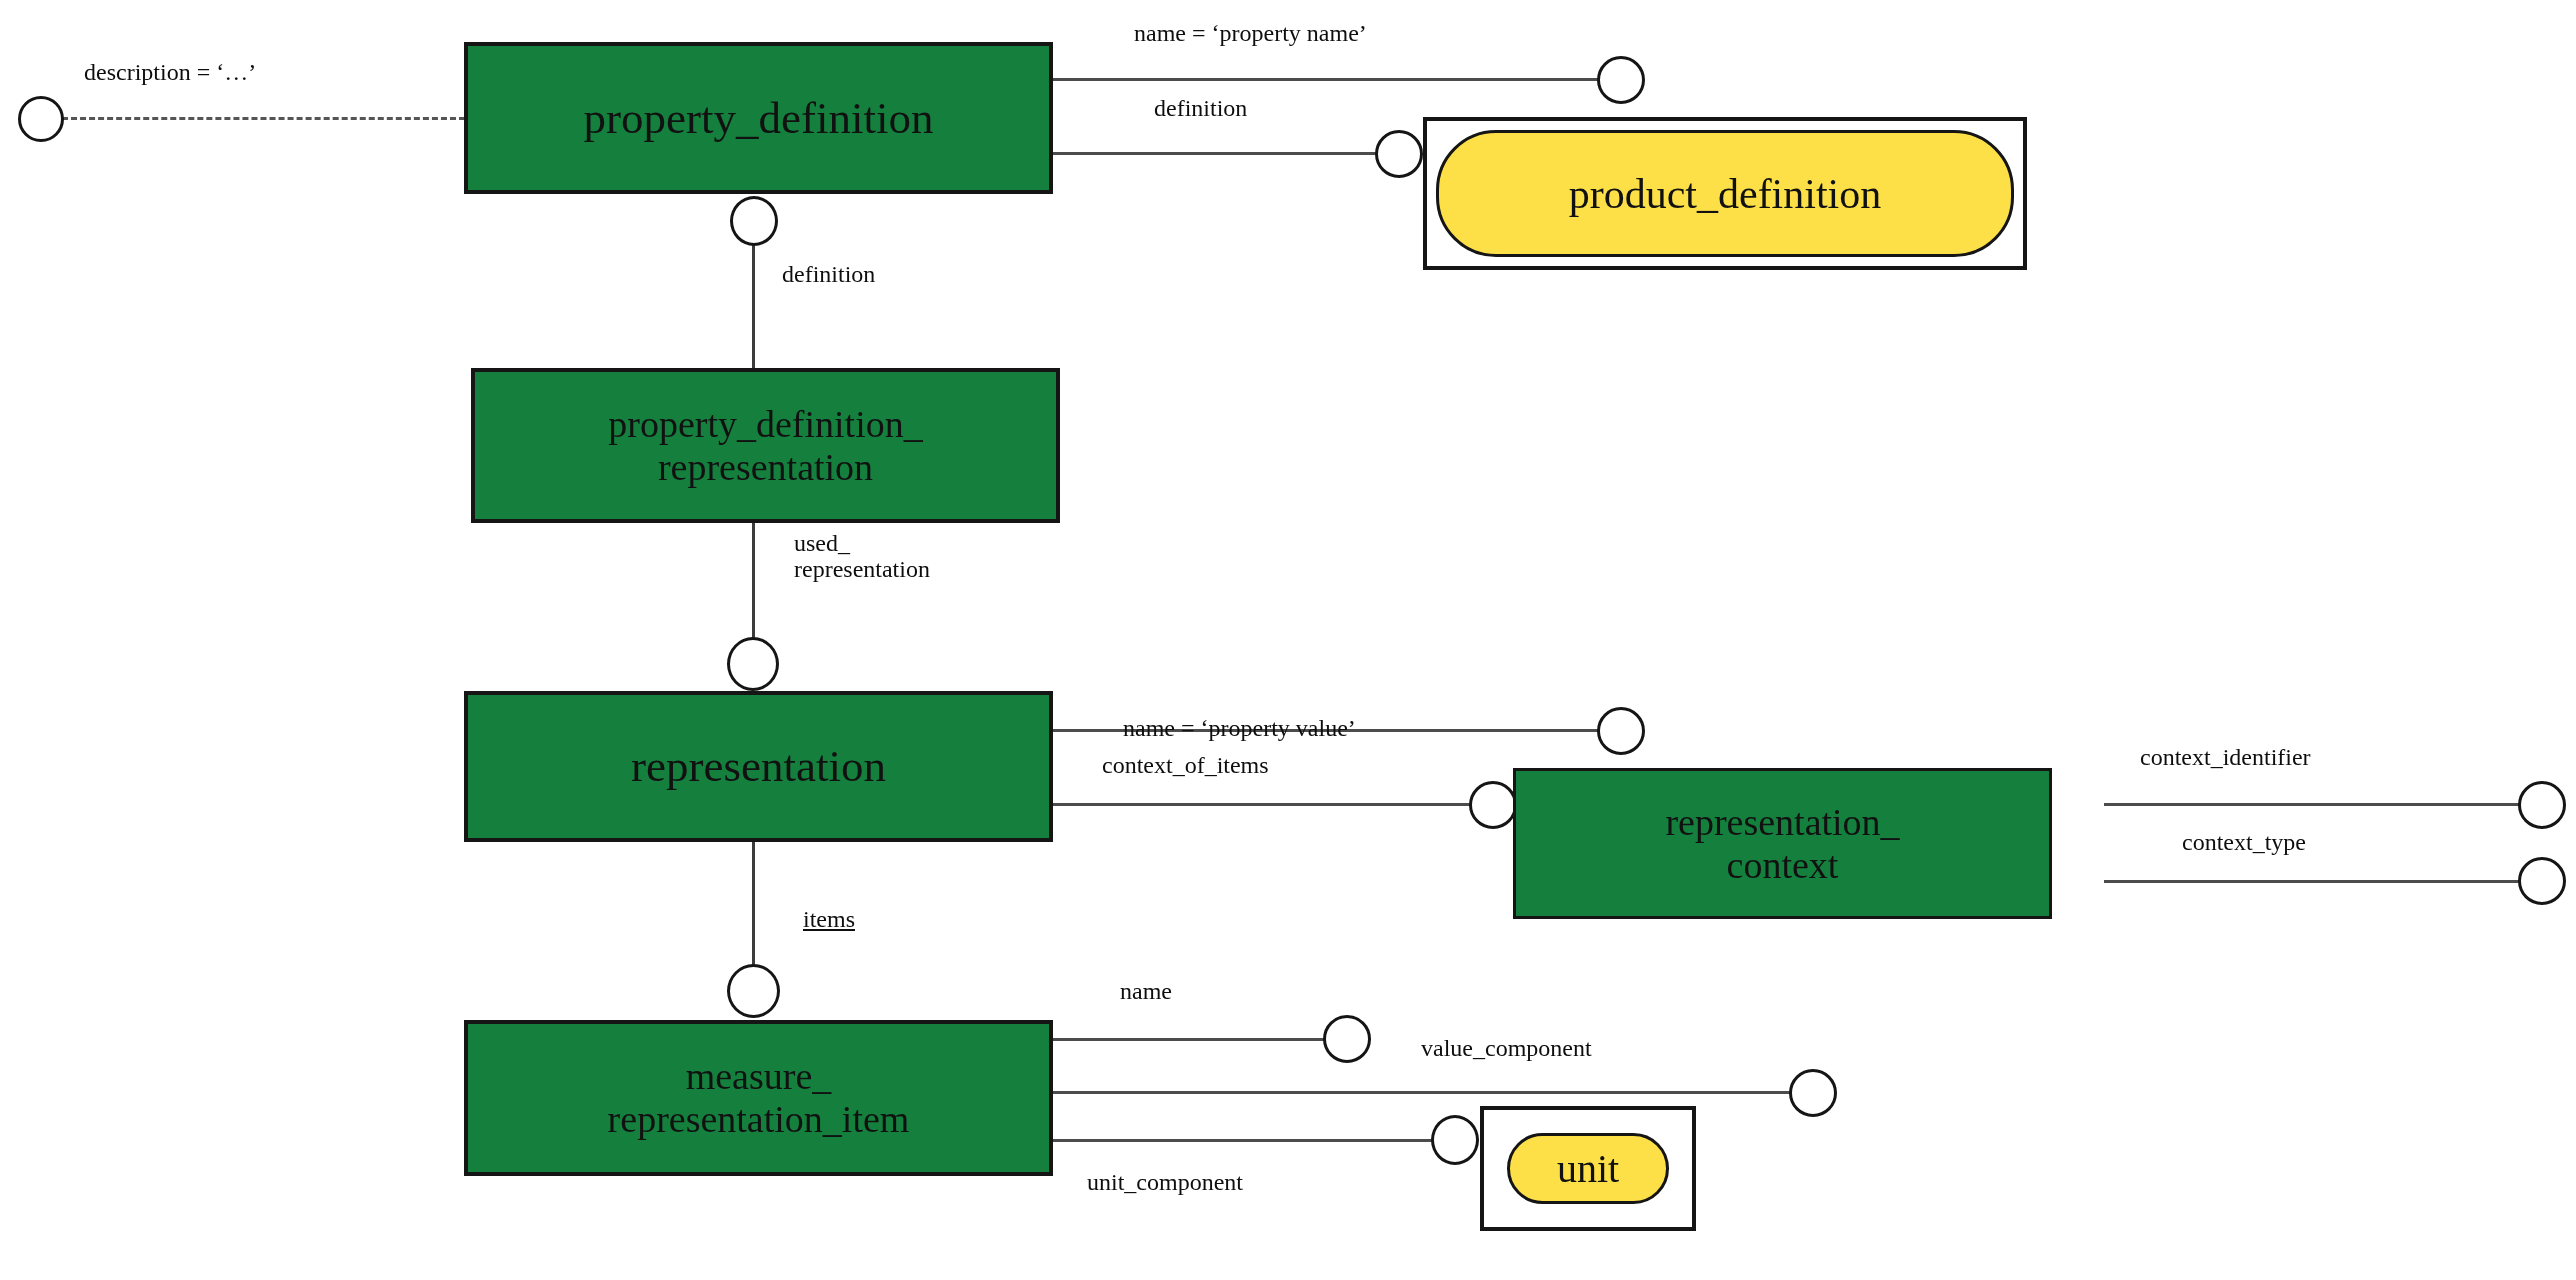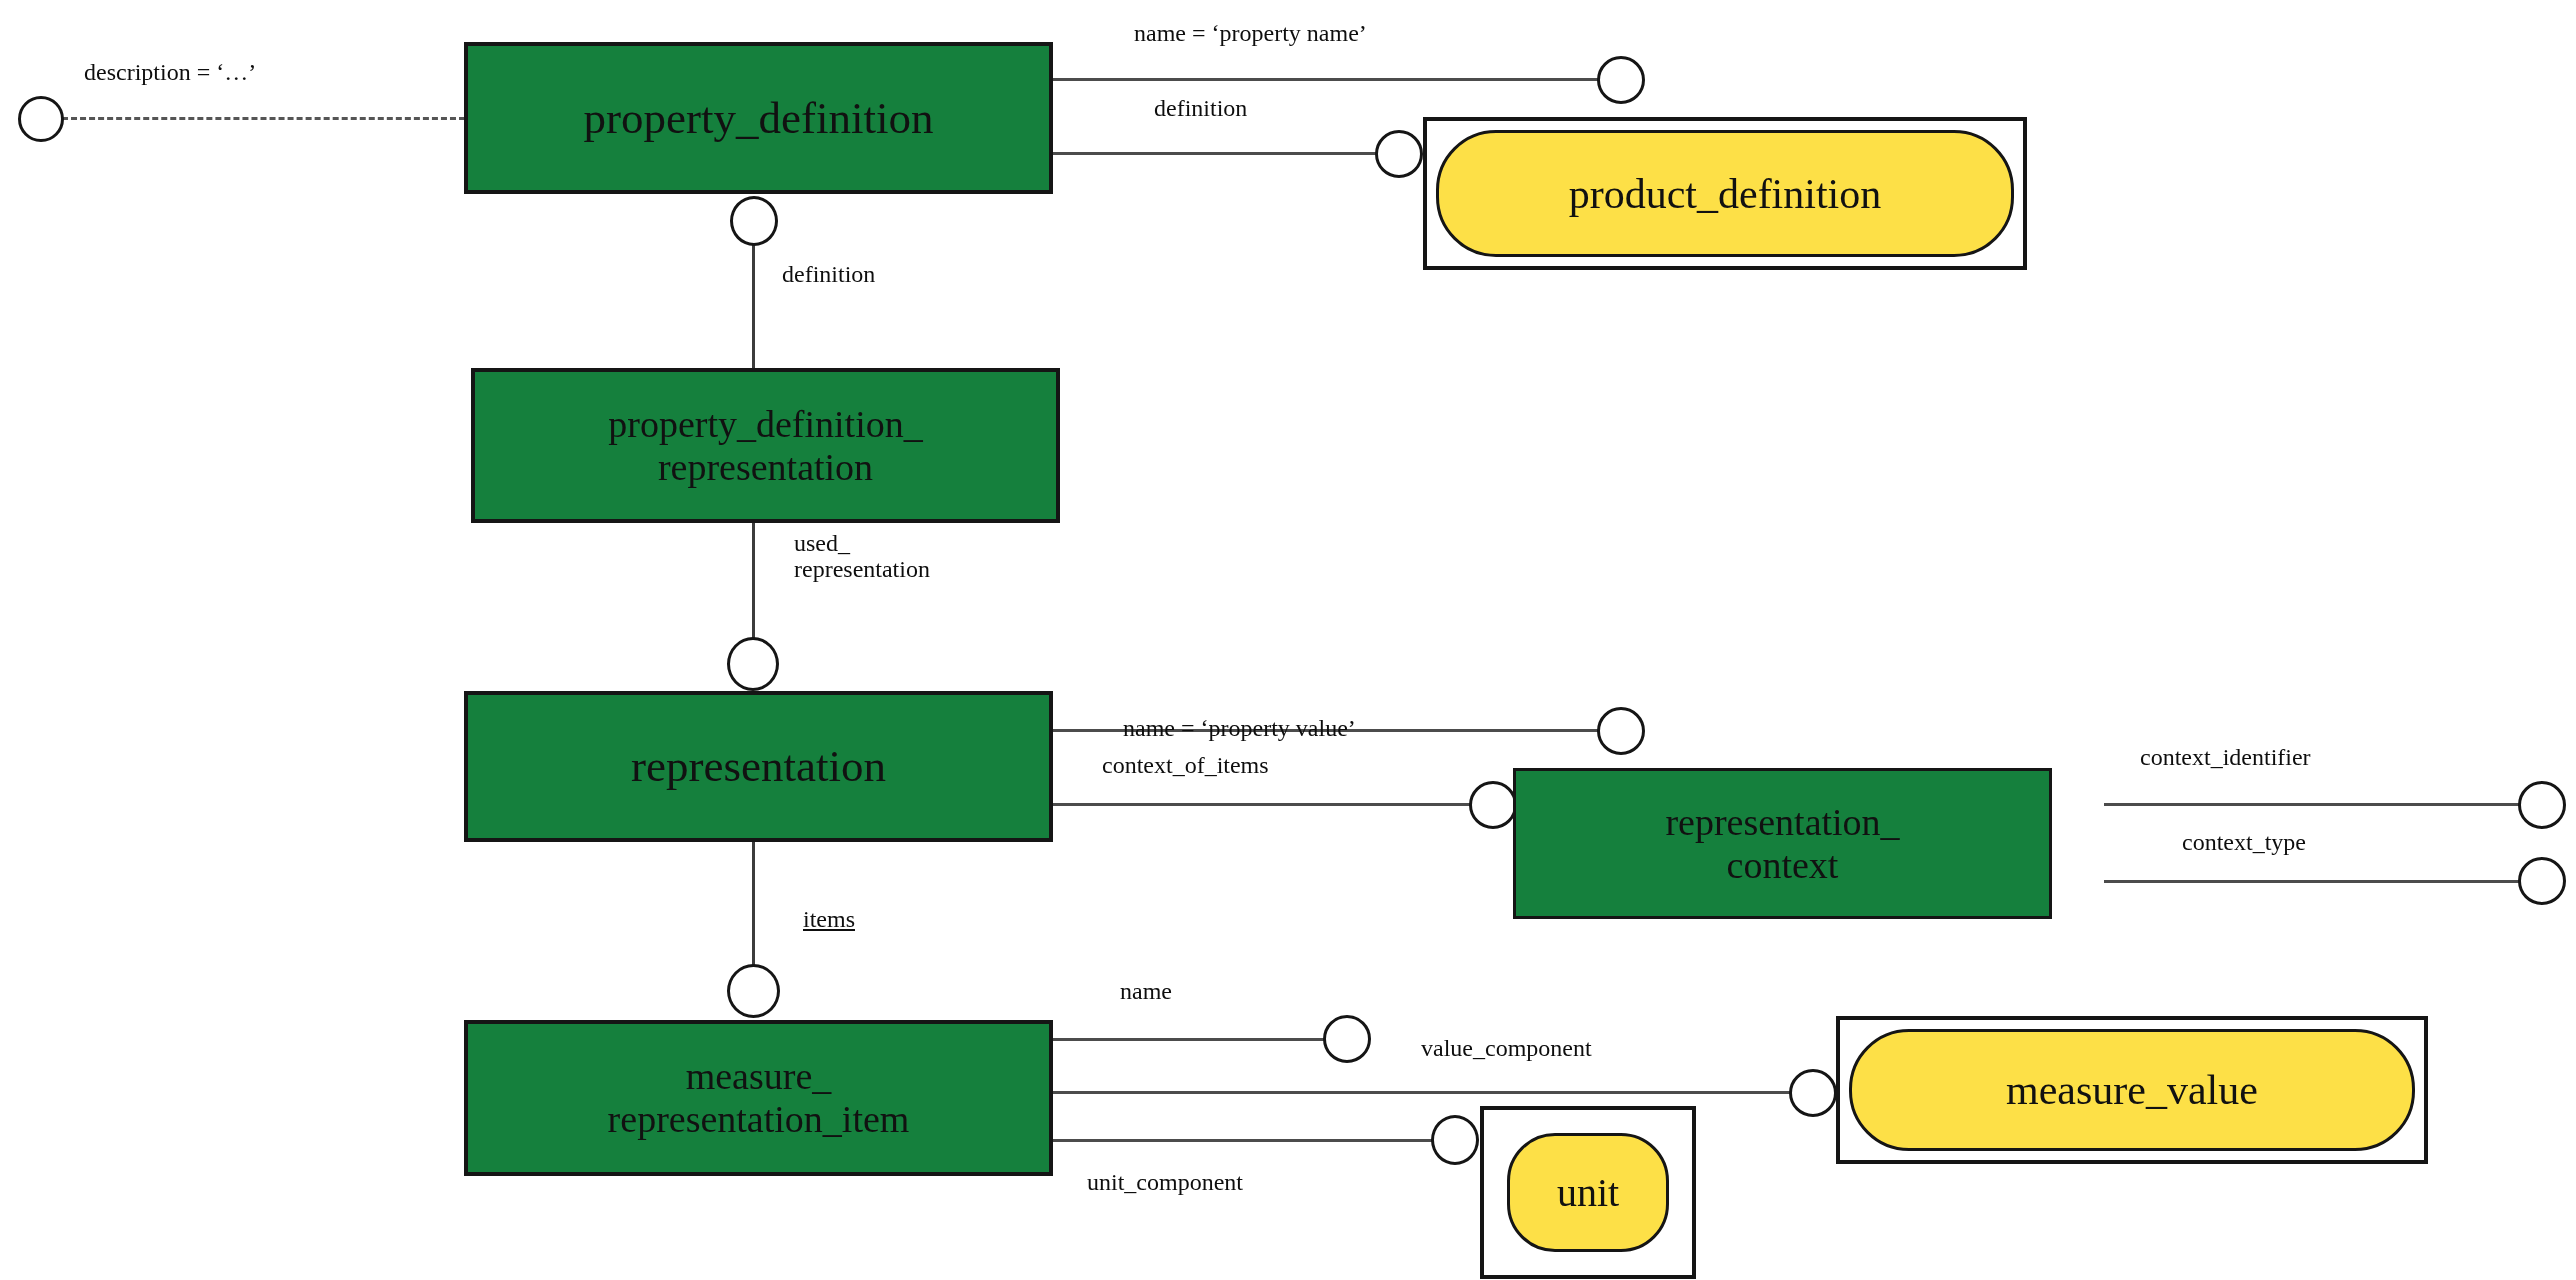--- a/index.html
+++ b/index.html
@@ -75,25 +75,22 @@
   <div class="ent" style="left:464px;top:1020px;width:589px;height:156px;font-size:38px;">measure_
 representation_item</div>
 
   <div class="ent" style="left:1513px;top:768px;width:539px;height:151px;font-size:38px;border-width:3.3px;">representation_
 context</div>
 
   <div class="dbl" style="left:1423px;top:117px;width:604px;height:153px;">
     <div class="inner">product_definition</div>
   </div>
 
-  <div class="dbl" style="left:1836px;top:1016px;width:592px;height:148px;">
-    <div class="inner">measure_value</div>
-  </div>
 
-  <div class="dbl" style="left:1480px;top:1106px;width:216px;height:173px;padding:23px;">
+  <div class="dbl" style="left:1480px;top:1106px;width:216px;height:125px;padding:23px;">
     <div class="inner" style="border-radius:48px;font-size:40px;">unit</div>
   </div>
 
   <div class="lbl" style="left:84px;top:59px;width:284px;">description = ‘…’</div>
 
   <div class="lbl" style="left:1134px;top:20px;width:435px;">name = ‘property name’</div>
 
   <div class="lbl" style="left:1154px;top:95px;width:176px;">definition</div>
 
   <div class="lbl" style="left:782px;top:261px;width:192px;">definition</div>

